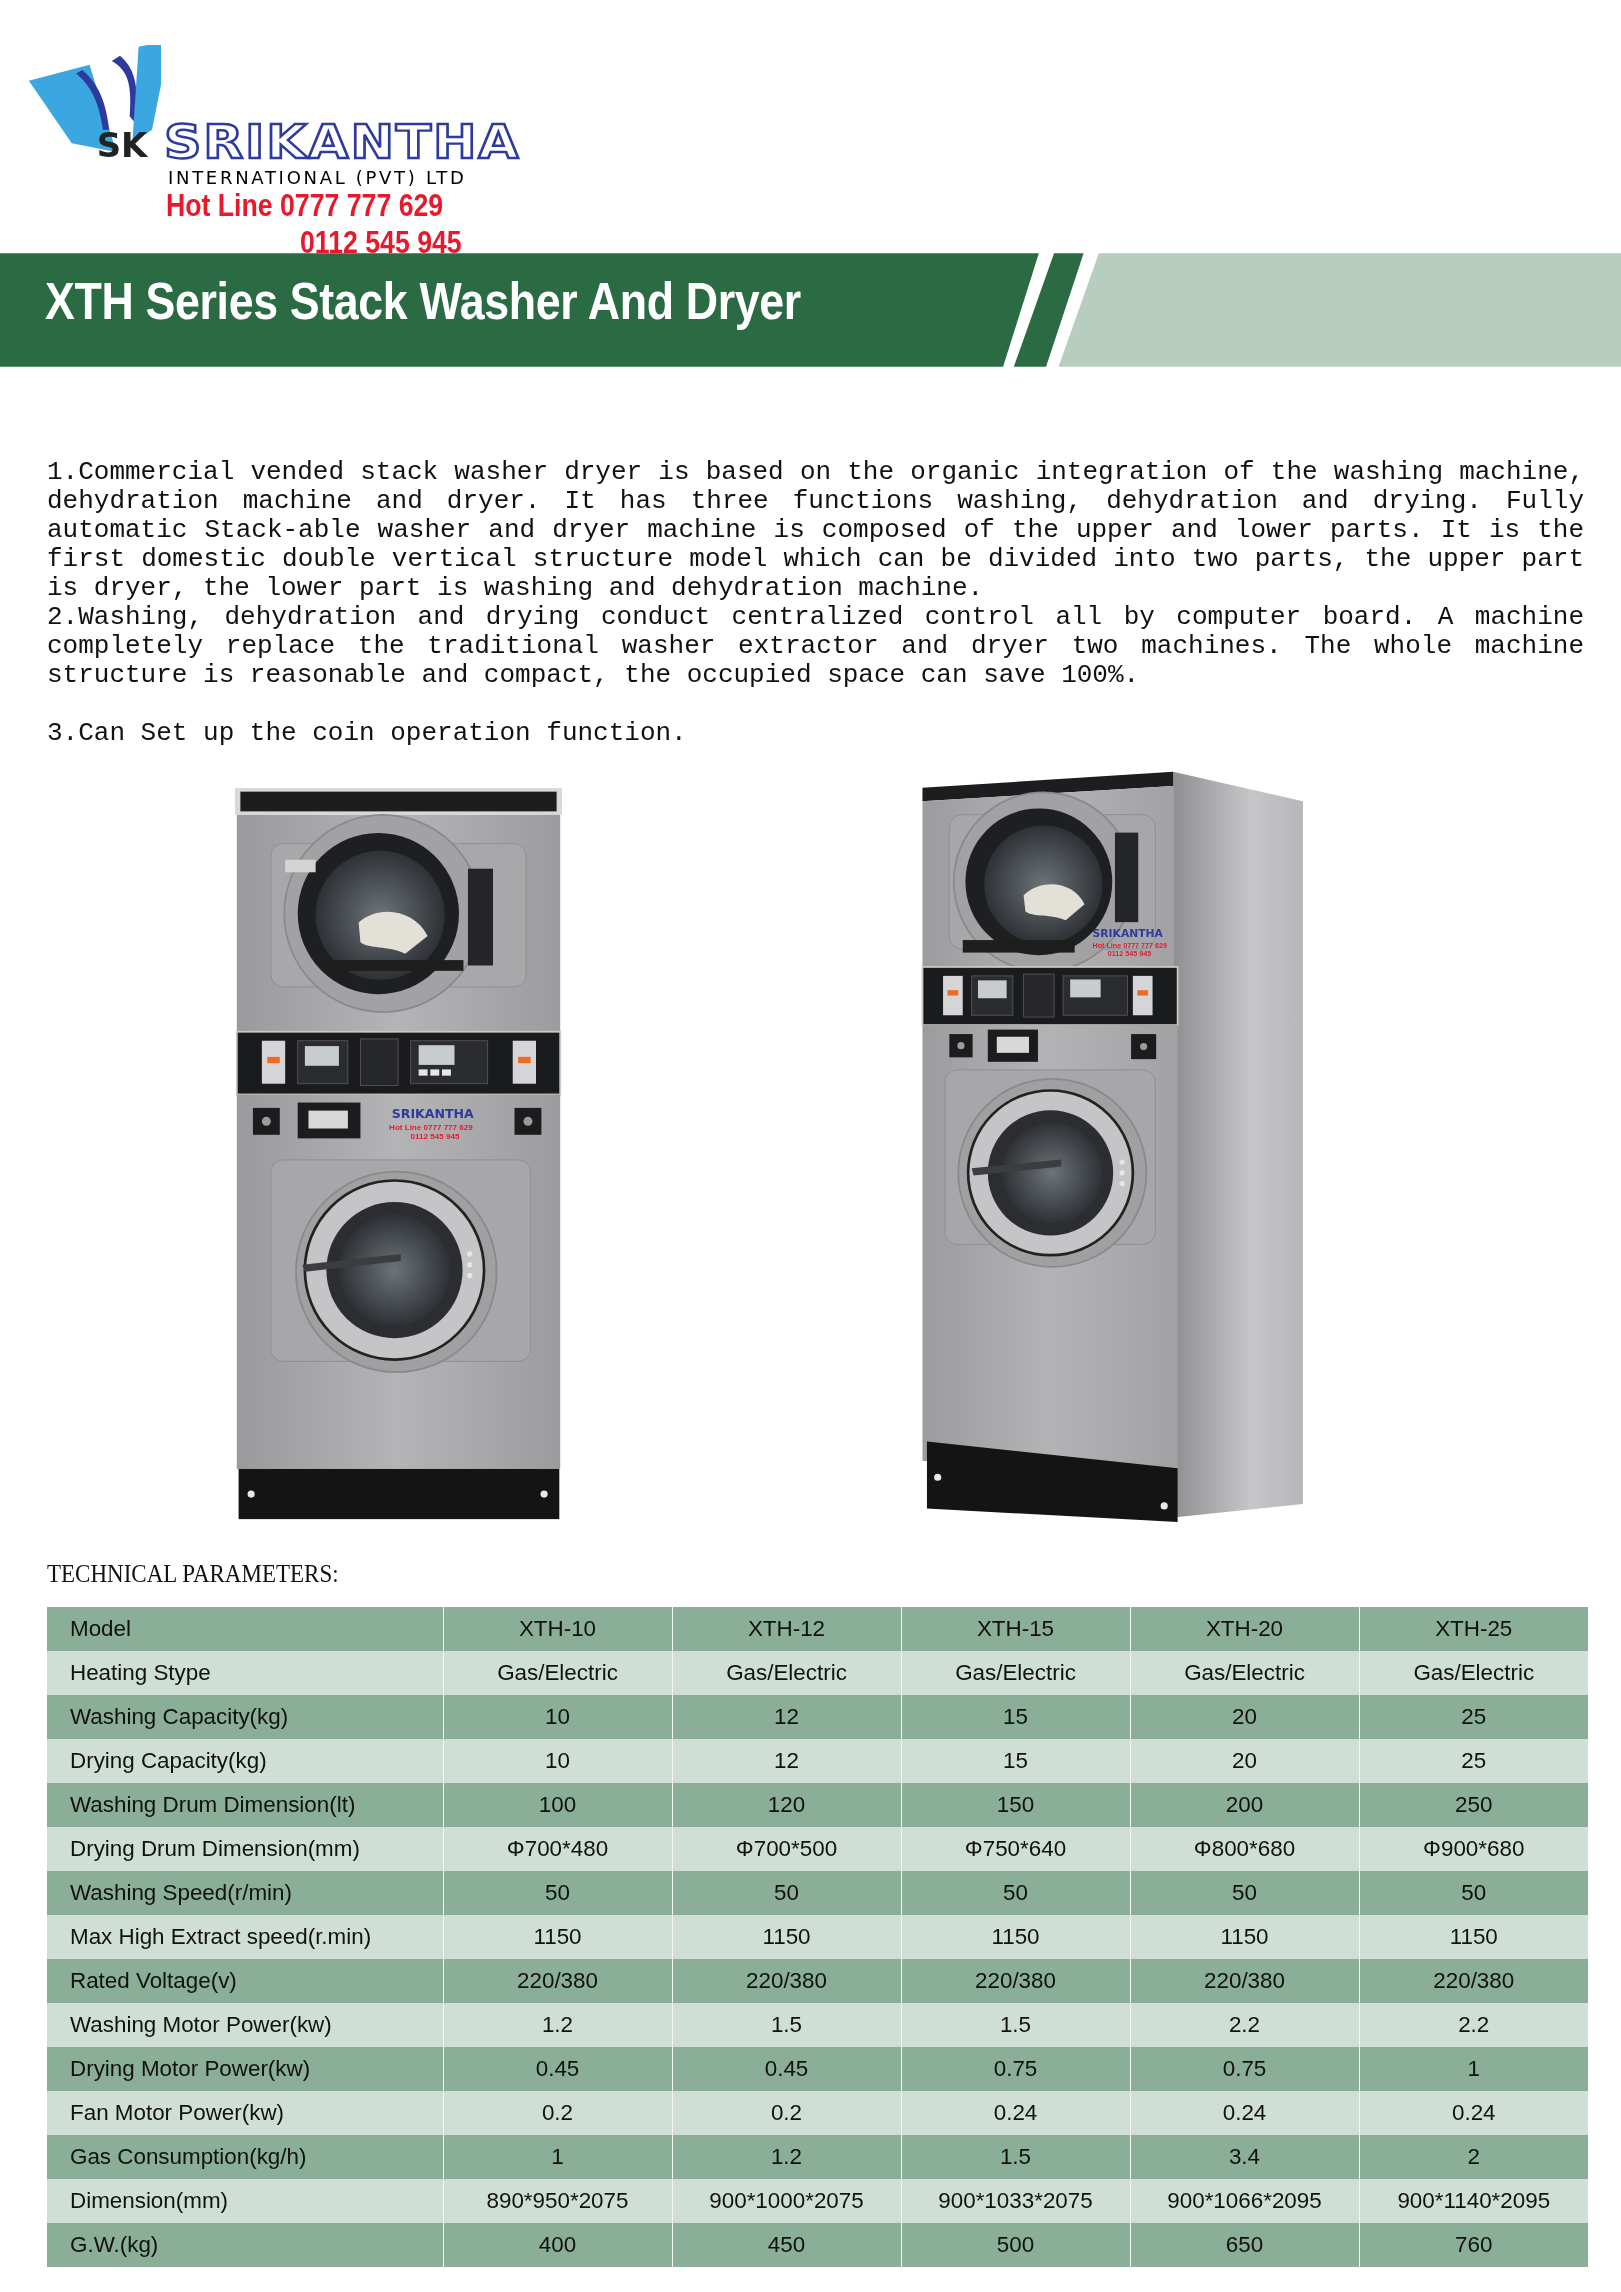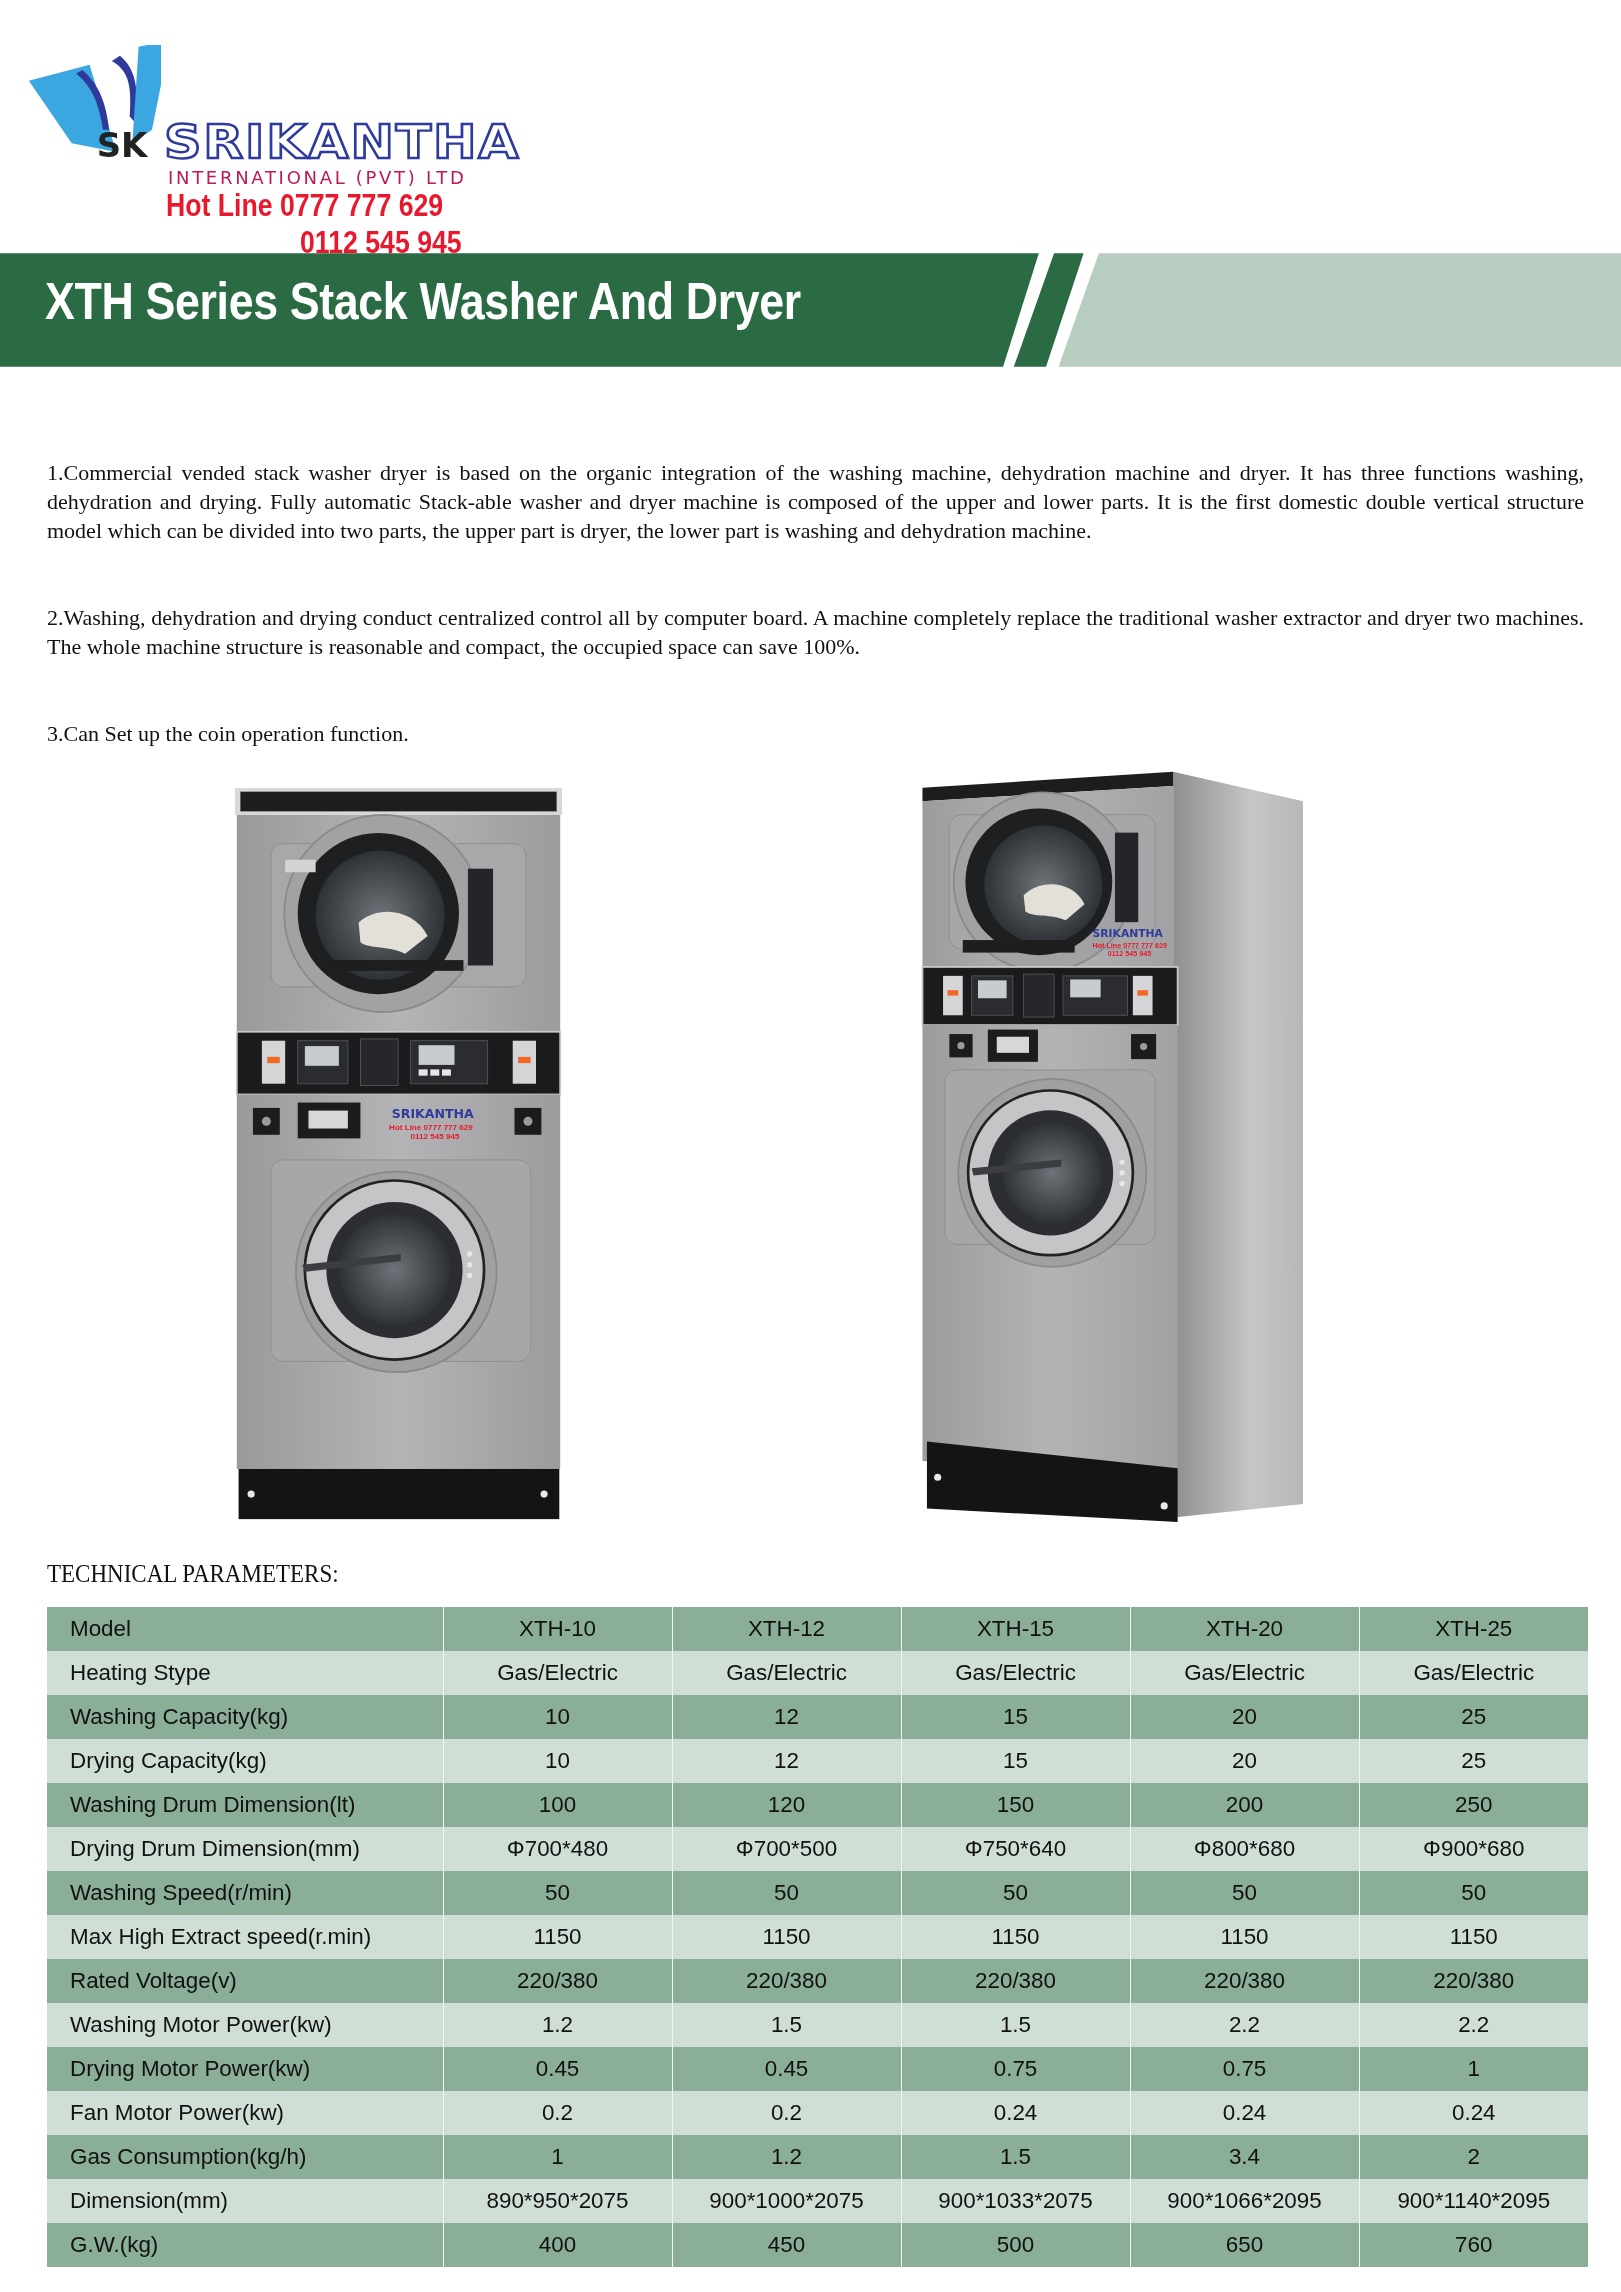--- a/index.html
+++ b/index.html
@@ -6,36 +6,36 @@
   body { width: 1621px; height: 2293px; position: relative; overflow: hidden;
          font-family: "Liberation Sans", "DejaVu Sans", sans-serif; color: #111; }
 
   
   .logo { position: absolute; left: 27px; top: 45px; width: 502px; height: 170px; }
   .logo-mark { position: absolute; left: 0; top: 0; width: 134px; height: 116px; }
   .brand-name { position: absolute; left: 137px; top: 73px; font-family: "DejaVu Sans", sans-serif;
     font-weight: bold; font-size: 52px; letter-spacing: 1.8px; color: #ffffff;
     -webkit-text-stroke: 2.7px #2e3a9c; line-height: 1; transform: scaleY(0.9); transform-origin: left top; }
   .brand-sub { position: absolute; left: 141px; top: 124px; font-family: "DejaVu Sans", sans-serif;
-    font-size: 18px; letter-spacing: 2.7px; color: #be185d; line-height: 1; text-align: right; }
+    font-size: 18px; letter-spacing: 2.7px; color: #000000; line-height: 1; text-align: right; }
   .hotline { position: absolute; left: 139px; top: 145px; font-family: "Liberation Sans", sans-serif;
     font-weight: bold; font-size: 31px; color: #e8192c; line-height: 1; transform: scaleX(0.86); transform-origin: left top; white-space: nowrap; }
   .hotline2 { position: absolute; left: 273px; top: 182px; font-family: "Liberation Sans", sans-serif;
     font-weight: bold; font-size: 31px; color: #e8192c; line-height: 1; transform: scaleX(0.86); transform-origin: left top; white-space: nowrap; }
 
   
   .banner { position: absolute; left: 0; top: 253px; width: 1621px; height: 118px; }
   .banner svg { position: absolute; left: 0; top: 0; }
   .banner-title { position: absolute; left: 45px; top: 21.5px; color: #ffffff; font-weight: bold;
     font-family: "Liberation Sans", sans-serif; font-size: 52px; line-height: 1;
     transform: scaleX(0.86); transform-origin: left top; white-space: nowrap; letter-spacing: -0.4px; }
 
   
-  .desc { position: absolute; left: 47px; width: 1537px; font-size: 22px; line-height: 29px;
-    text-align: justify; color: #111; font-family: Liberation Serif, serif; }
+  .desc { position: absolute; left: 47px; width: 1537px; font-size: 26px; line-height: 29px;
+    text-align: justify; color: #111; font-family: Liberation Mono, monospace; }
   .desc p { margin: 0; }
   .p1 { top: 458px; }
   .p2 { top: 603px; }
   .p3 { top: 719px; }
 
   
   .machine { position: absolute; }
   .m1 { left: 235px; top: 788px; width: 327px; height: 733px; }
   .m2 { left: 909px; top: 761px; width: 394px; height: 761px; }
 

